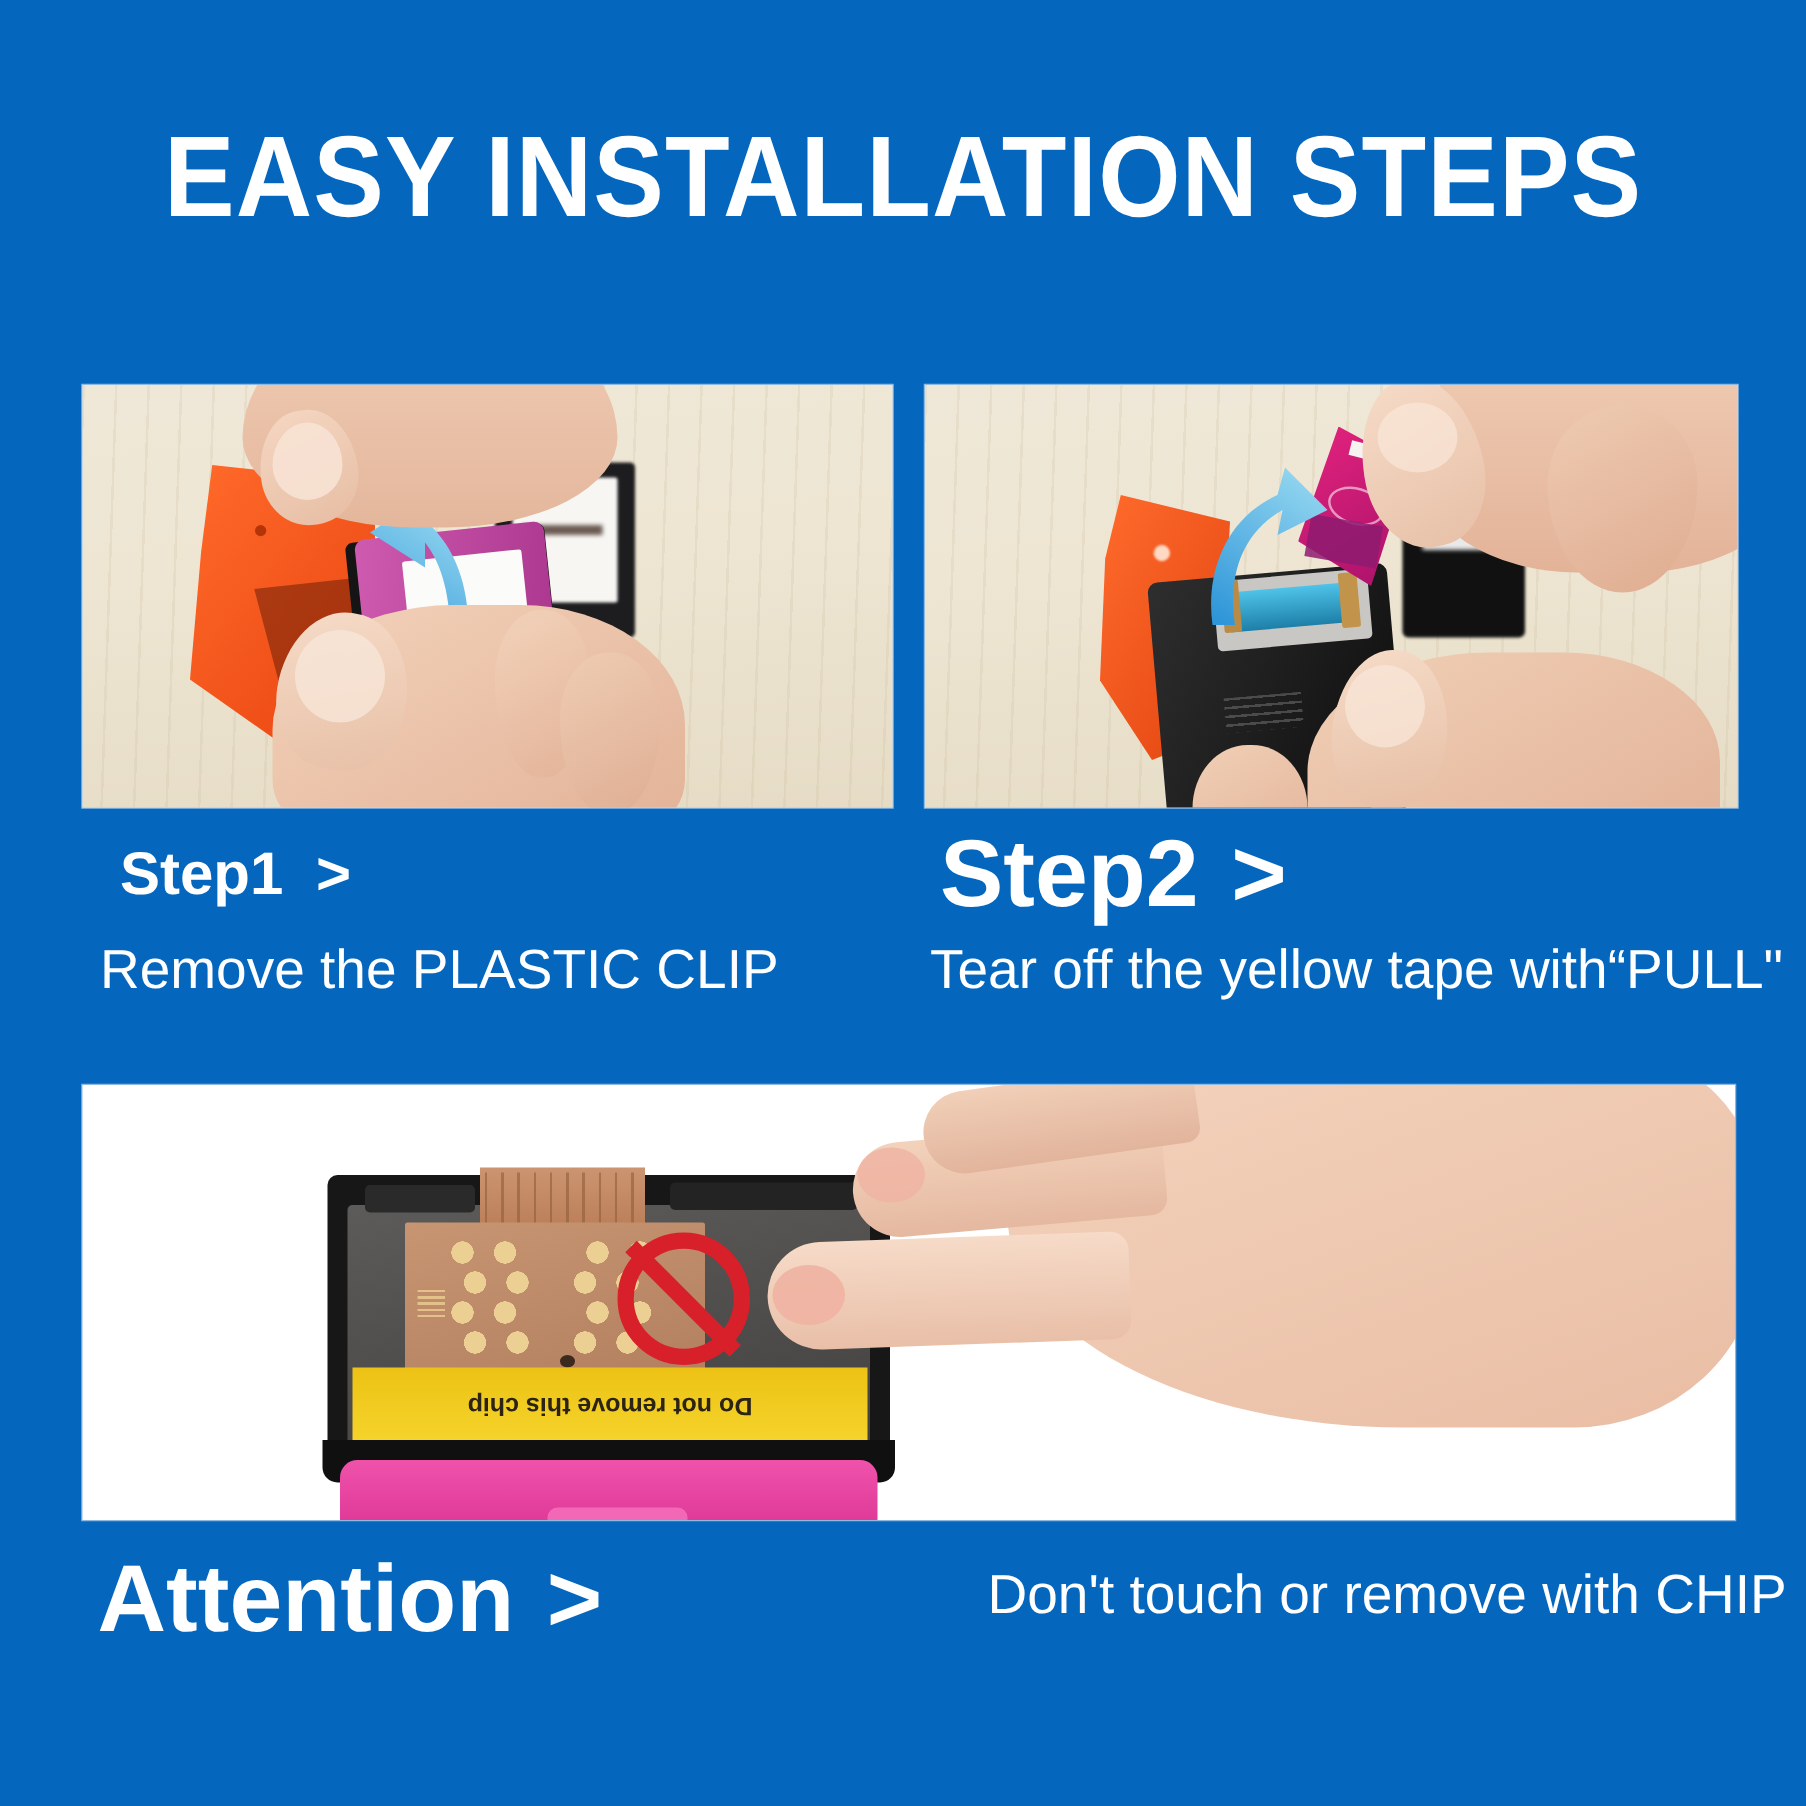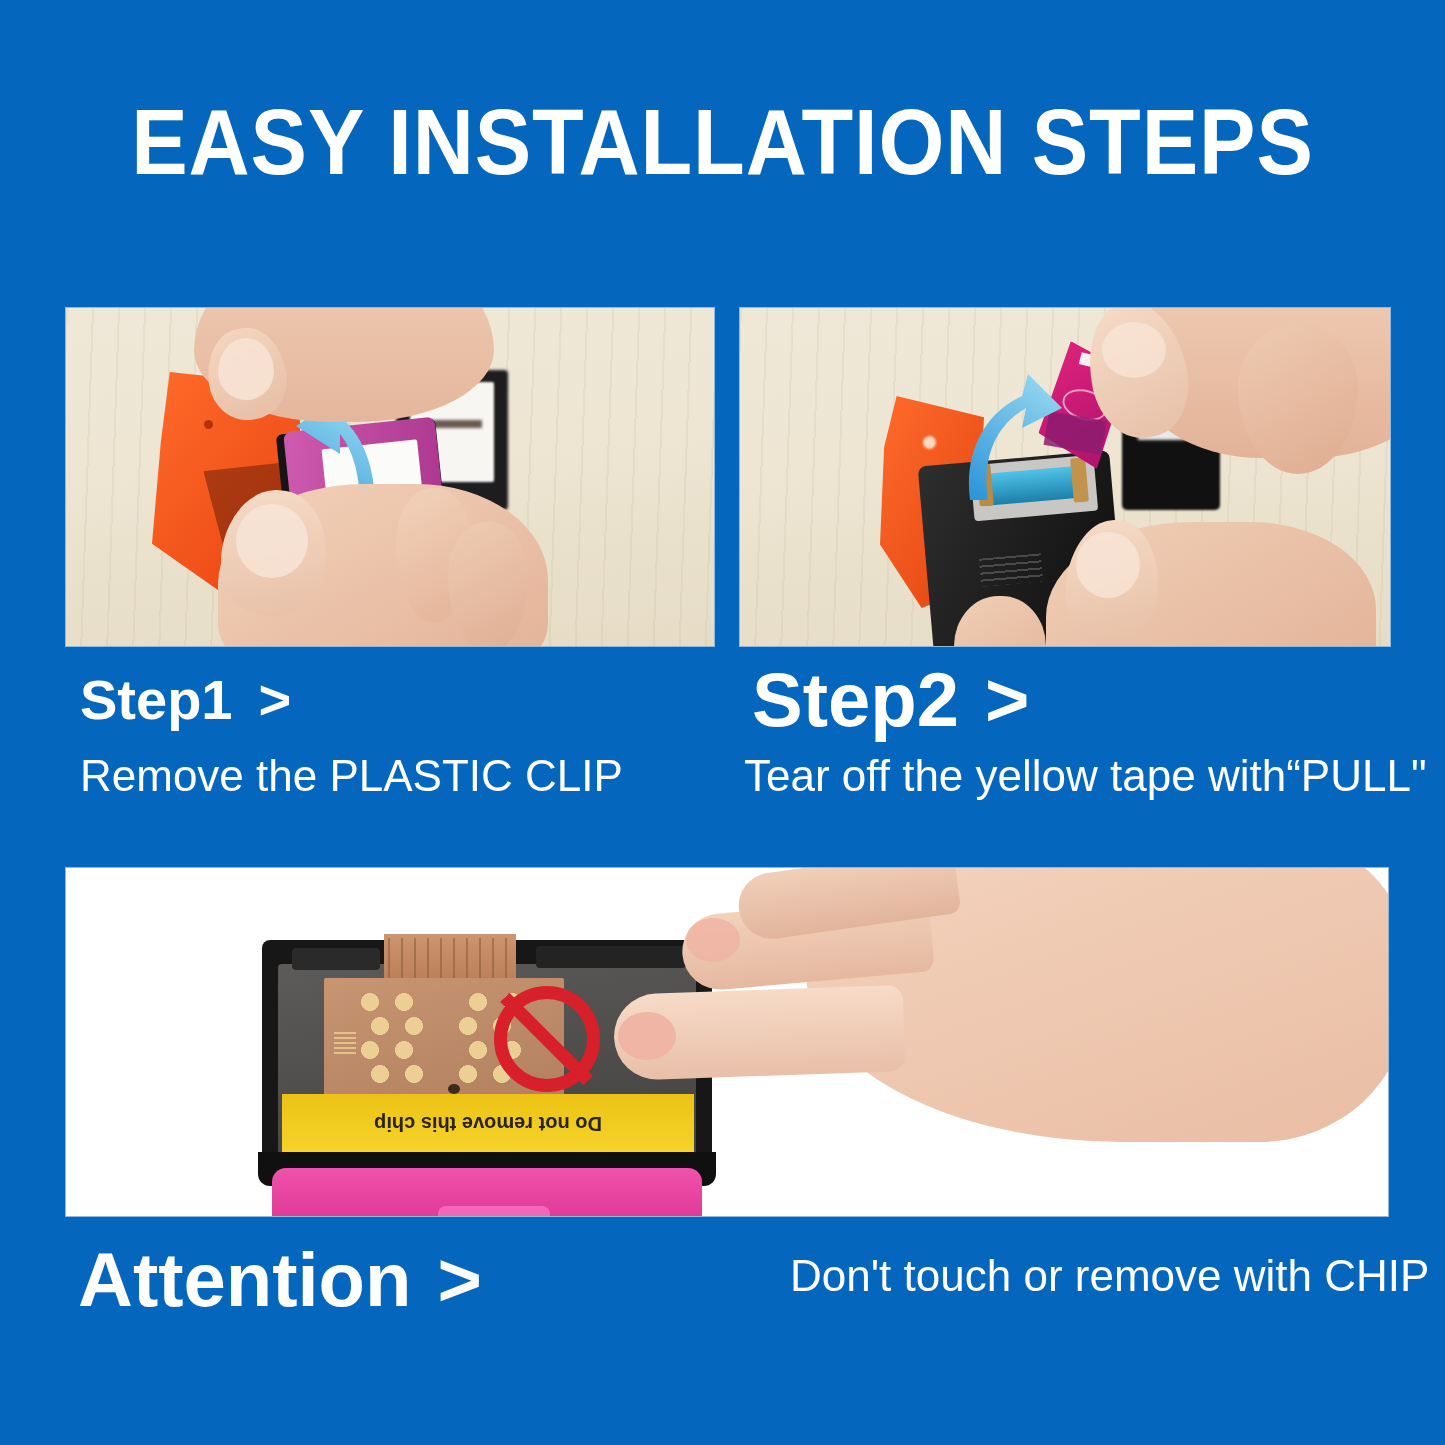--- a/index.html
+++ b/index.html
@@ -51,21 +51,21 @@
 
   
   .cap-strong{
     position:absolute;
     color:#ffffff;font-weight:bold;white-space:nowrap;
   }
   .cap-reg{
     position:absolute;
     color:#ffffff;font-weight:normal;white-space:nowrap;
   }
-  #step1-title{left:80px;top:660px;font-size:56px;line-height:80px;}
+  #step1-title{left:96px;top:660px;font-size:48px;line-height:80px;}
   #step1-desc {left:80px;top:752px;font-size:44px;line-height:48px;}
   #step2-title{left:752px;top:660px;font-size:76px;line-height:80px;}
   #step2-desc {left:744px;top:752px;font-size:44px;line-height:48px;}
   #attention-title{left:78px;top:1240px;font-size:76px;line-height:80px;}
   #attention-desc {left:790px;top:1252px;font-size:44px;line-height:48px;}
 
   .chev{display:inline-block;padding-left:26px;font-weight:bold;}
 </style>
 </head>
 <body>

